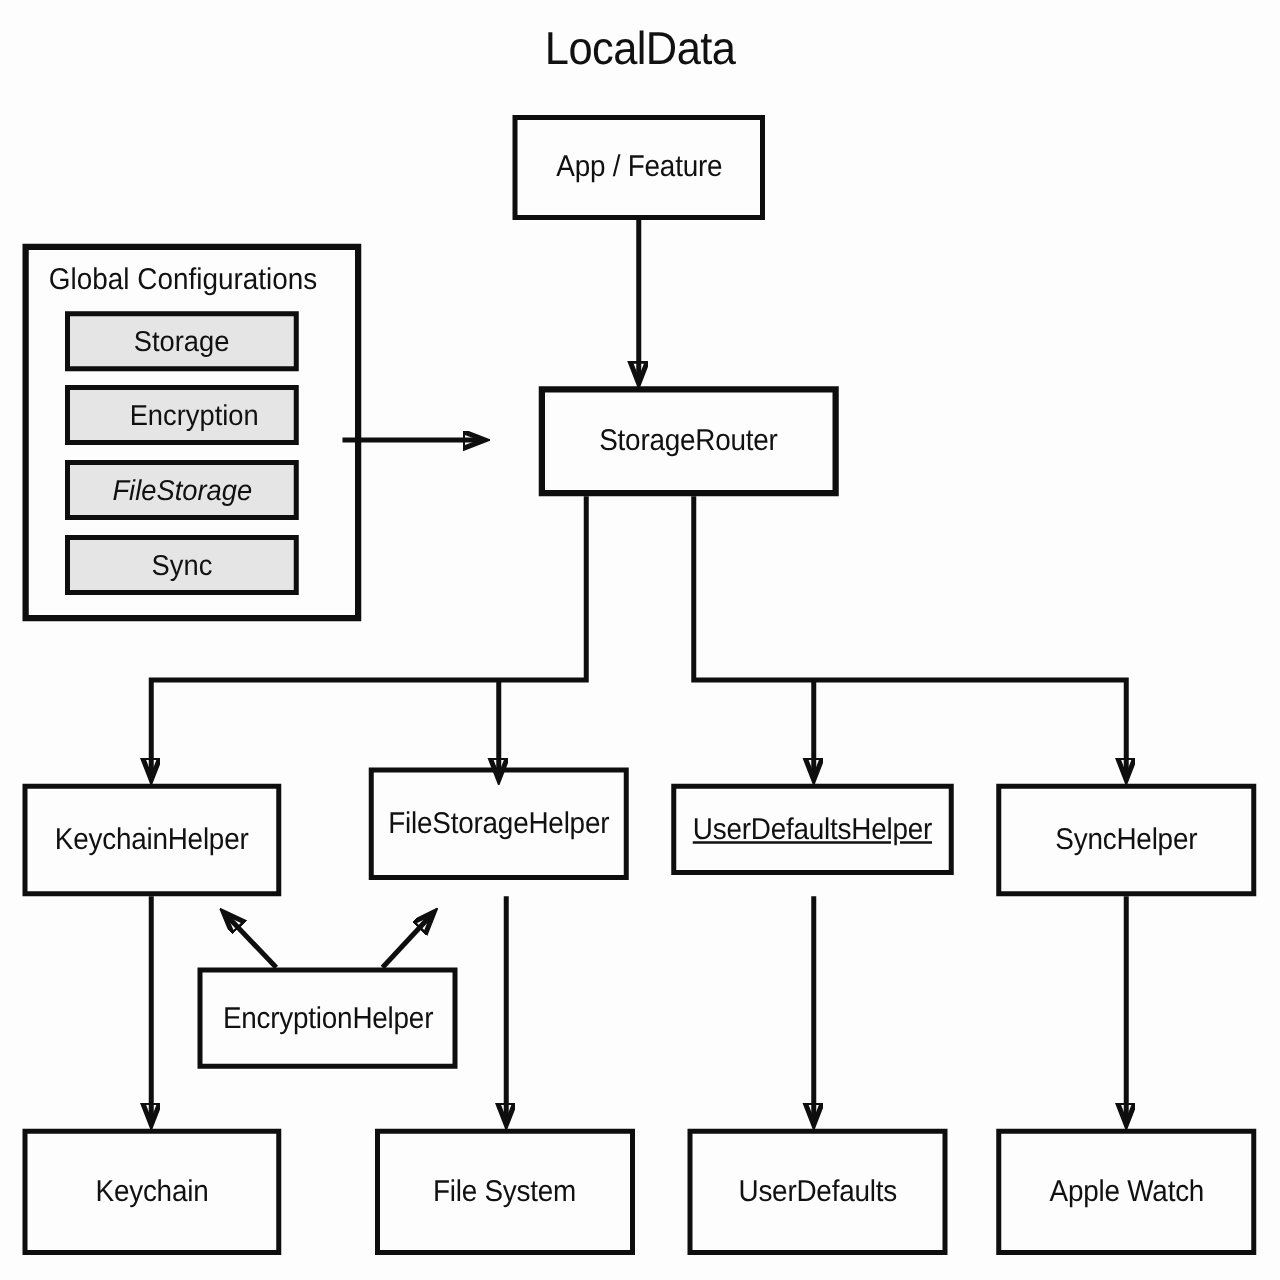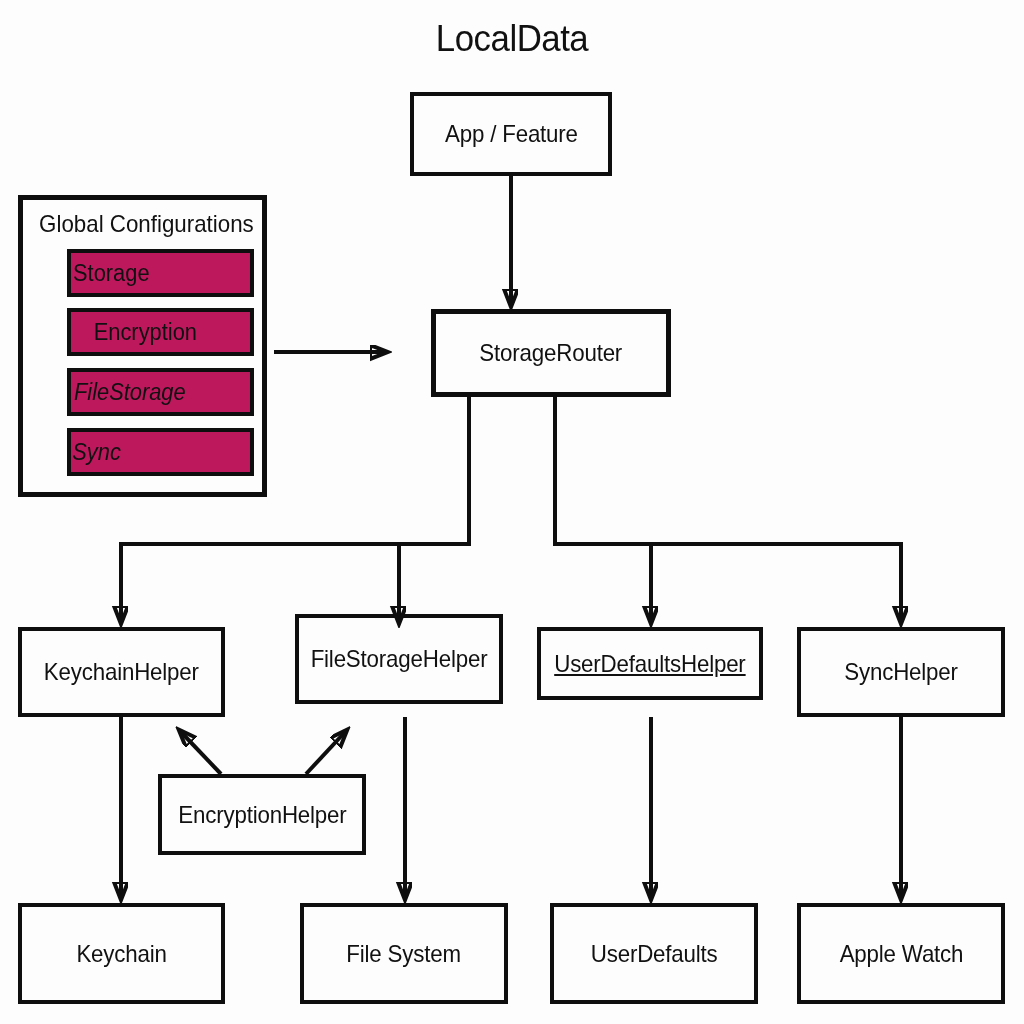--- a/index.html
+++ b/index.html
@@ -54,45 +54,45 @@
   .n-snh      { left: 797px; top: 627px; width: 208px; height:  90px; }
   .n-enc      { left: 158px; top: 774px; width: 208px; height:  81px; }
   .n-key      { left:  18px; top: 903px; width: 207px; height: 101px; }
   .n-fs       { left: 300px; top: 903px; width: 208px; height: 101px; }
   .n-ud       { left: 550px; top: 903px; width: 208px; height: 101px; }
   .n-aw       { left: 797px; top: 903px; width: 208px; height: 101px; }
   
   .gc {
     position: absolute;
     box-sizing: border-box;
-    left: 18px; top: 195px; width: 249px; height: 302px;
+    left: 18px; top: 195px; width: 271px; height: 302px;
     border: 5px solid #0e0e0e;
     background: #fdfdfd;
     z-index: 2;
   }
   .gc-label {
     position: absolute;
     top: 10px; left: 0; width: 247px;
     text-align: center;
     font-size: 24px;
   }
   .gc-label .lbl { display: inline-block; transform: scaleX(0.93); white-space: nowrap; }
   .gc-item {
     position: absolute;
     box-sizing: border-box;
-    left: 44px; width: 187px; height: 48px;
+    left: 29px; width: 187px; height: 48px;
     border: 4px solid #0e0e0e;
-    background: #be185d;
-    display: flex; align-items: center; 
+    background: #e5e5e5;
+    display: flex; align-items: center; justify-content: center;
   }
   .gc-item .lbl { font-size: 23px; transform: scaleX(0.95); white-space: nowrap; }
   .gc-item-0 { top:  49px; }
   .gc-item-1 { top: 108px; padding-left: 20px; }
   .gc-item-2 { top: 168px; font-style: italic; }
-  .gc-item-3 { top: 228px; font-style: italic; }
+  .gc-item-3 { top: 228px; }
   svg.wires {
     position: absolute;
     inset: 0;
     z-index: 3;
     pointer-events: none;
   }
   svg.wires line, svg.wires path {
     stroke: #0e0e0e;
     stroke-width: 4;
     fill: none;

